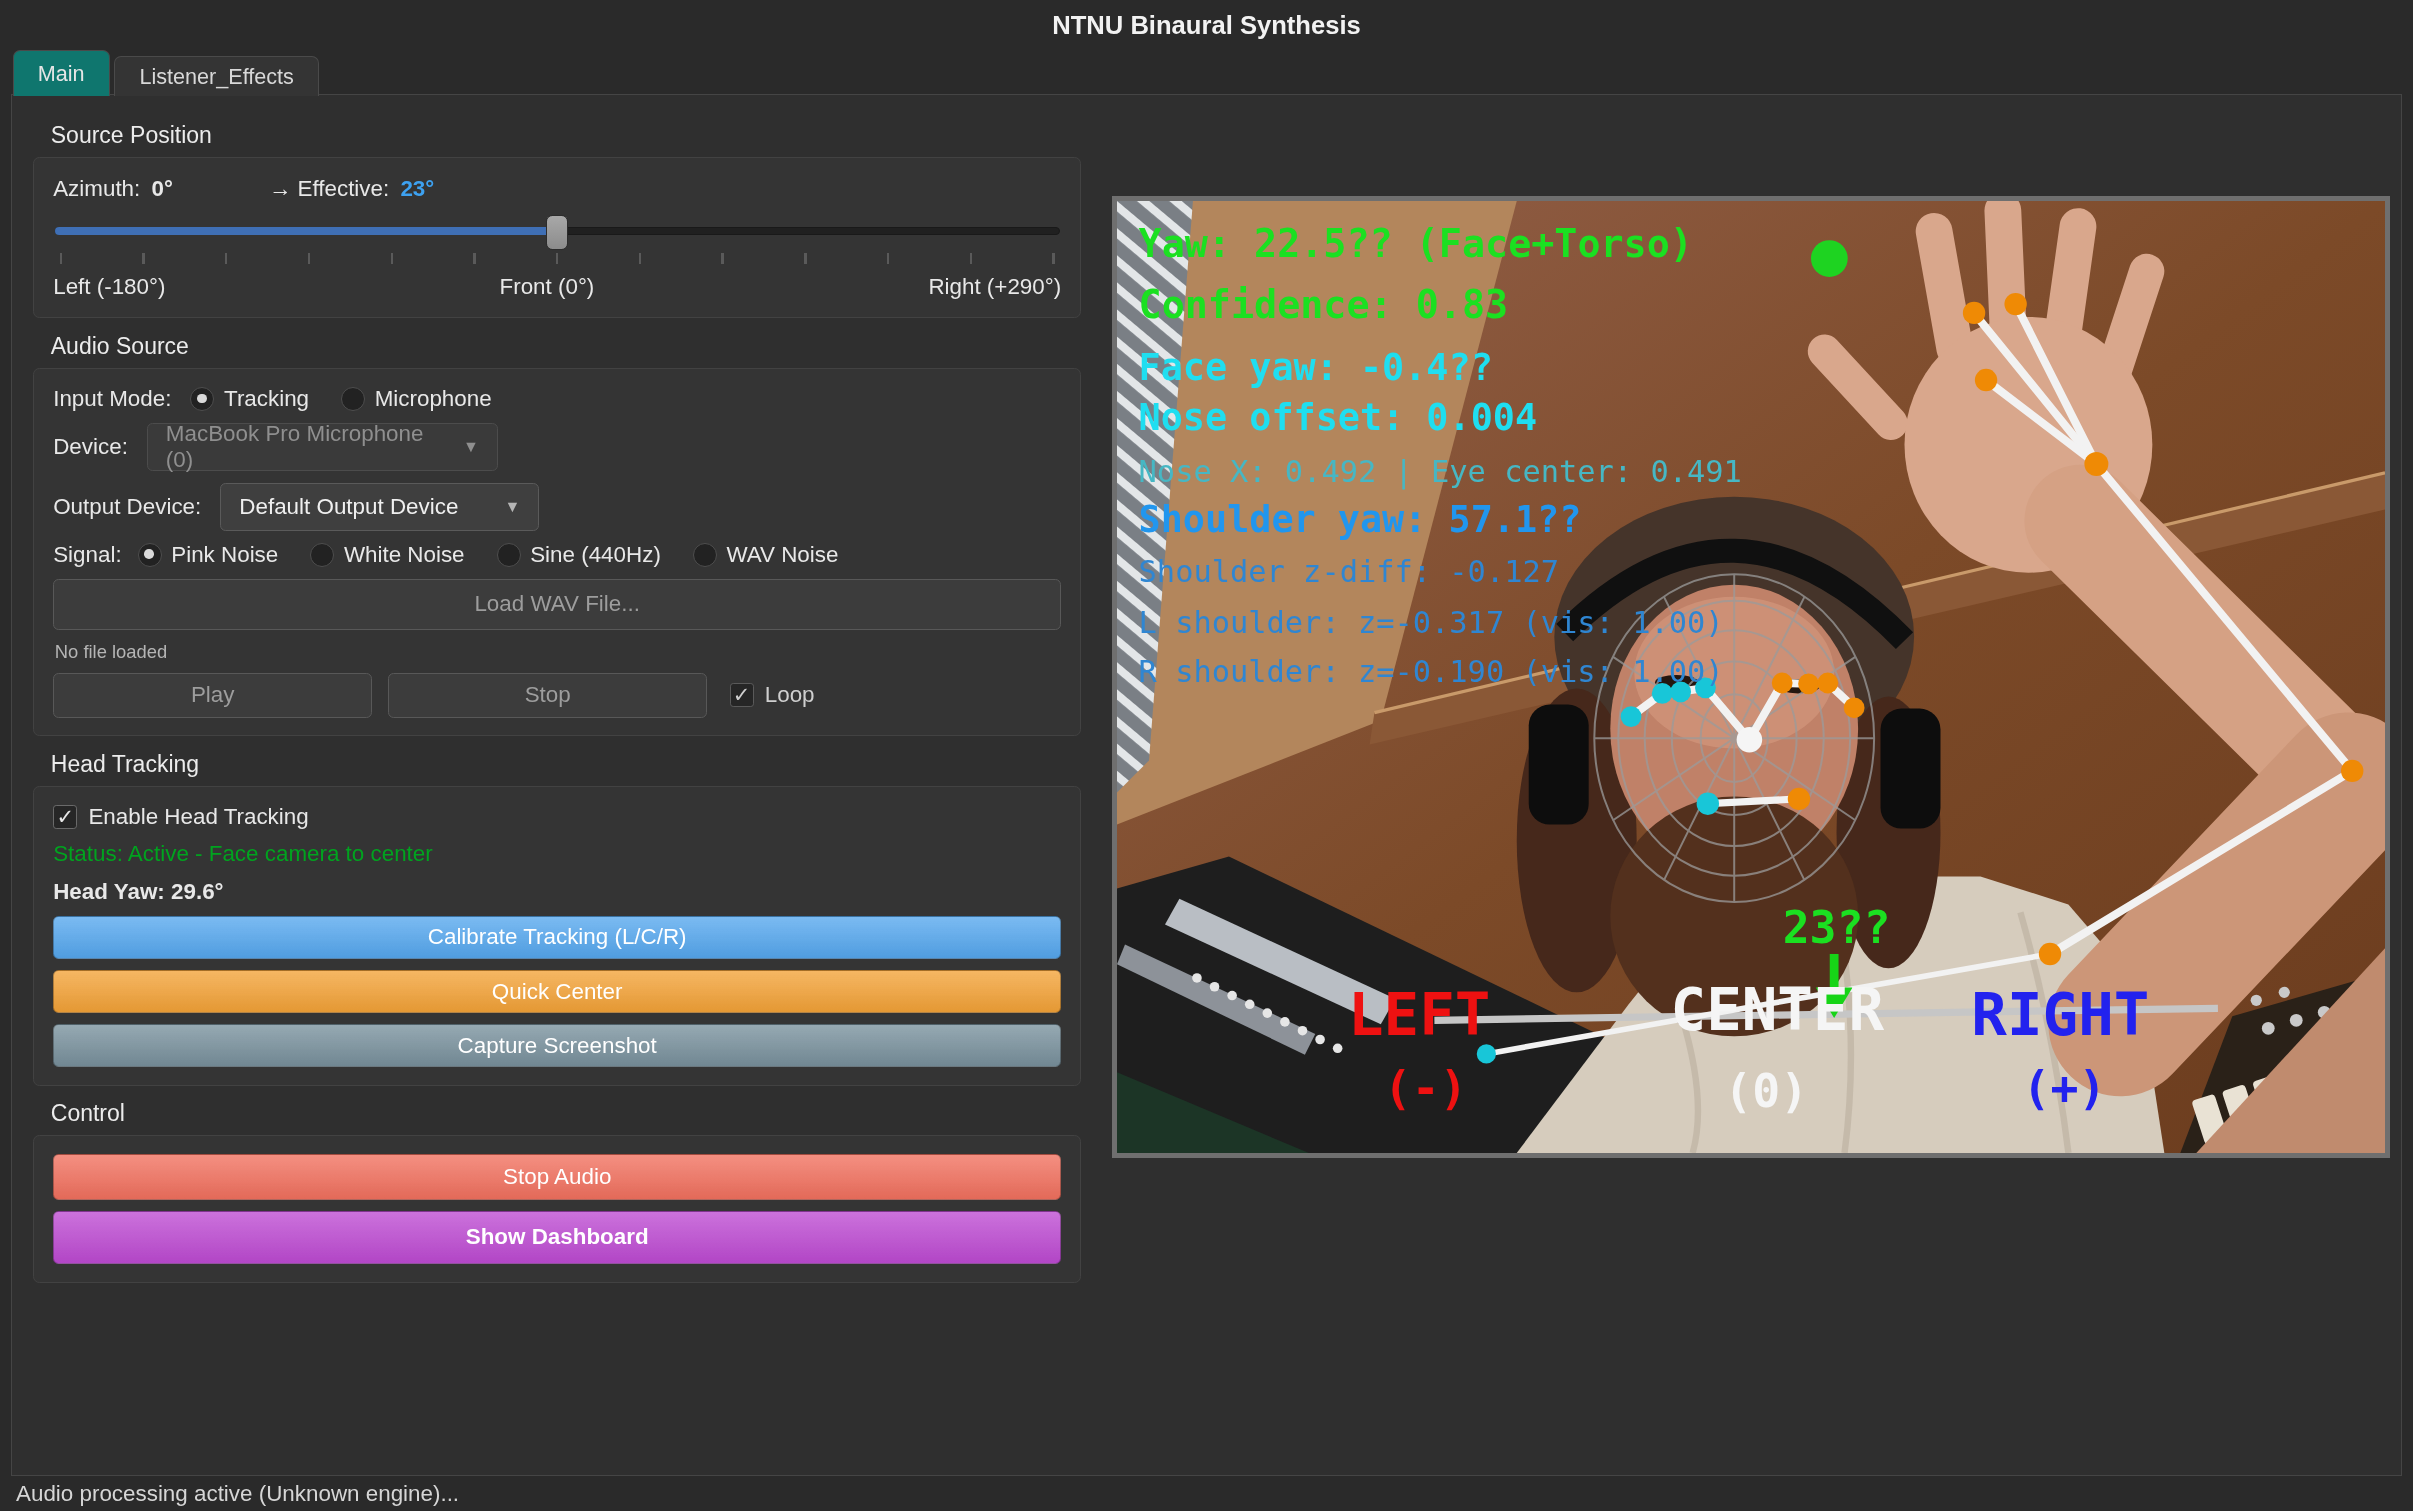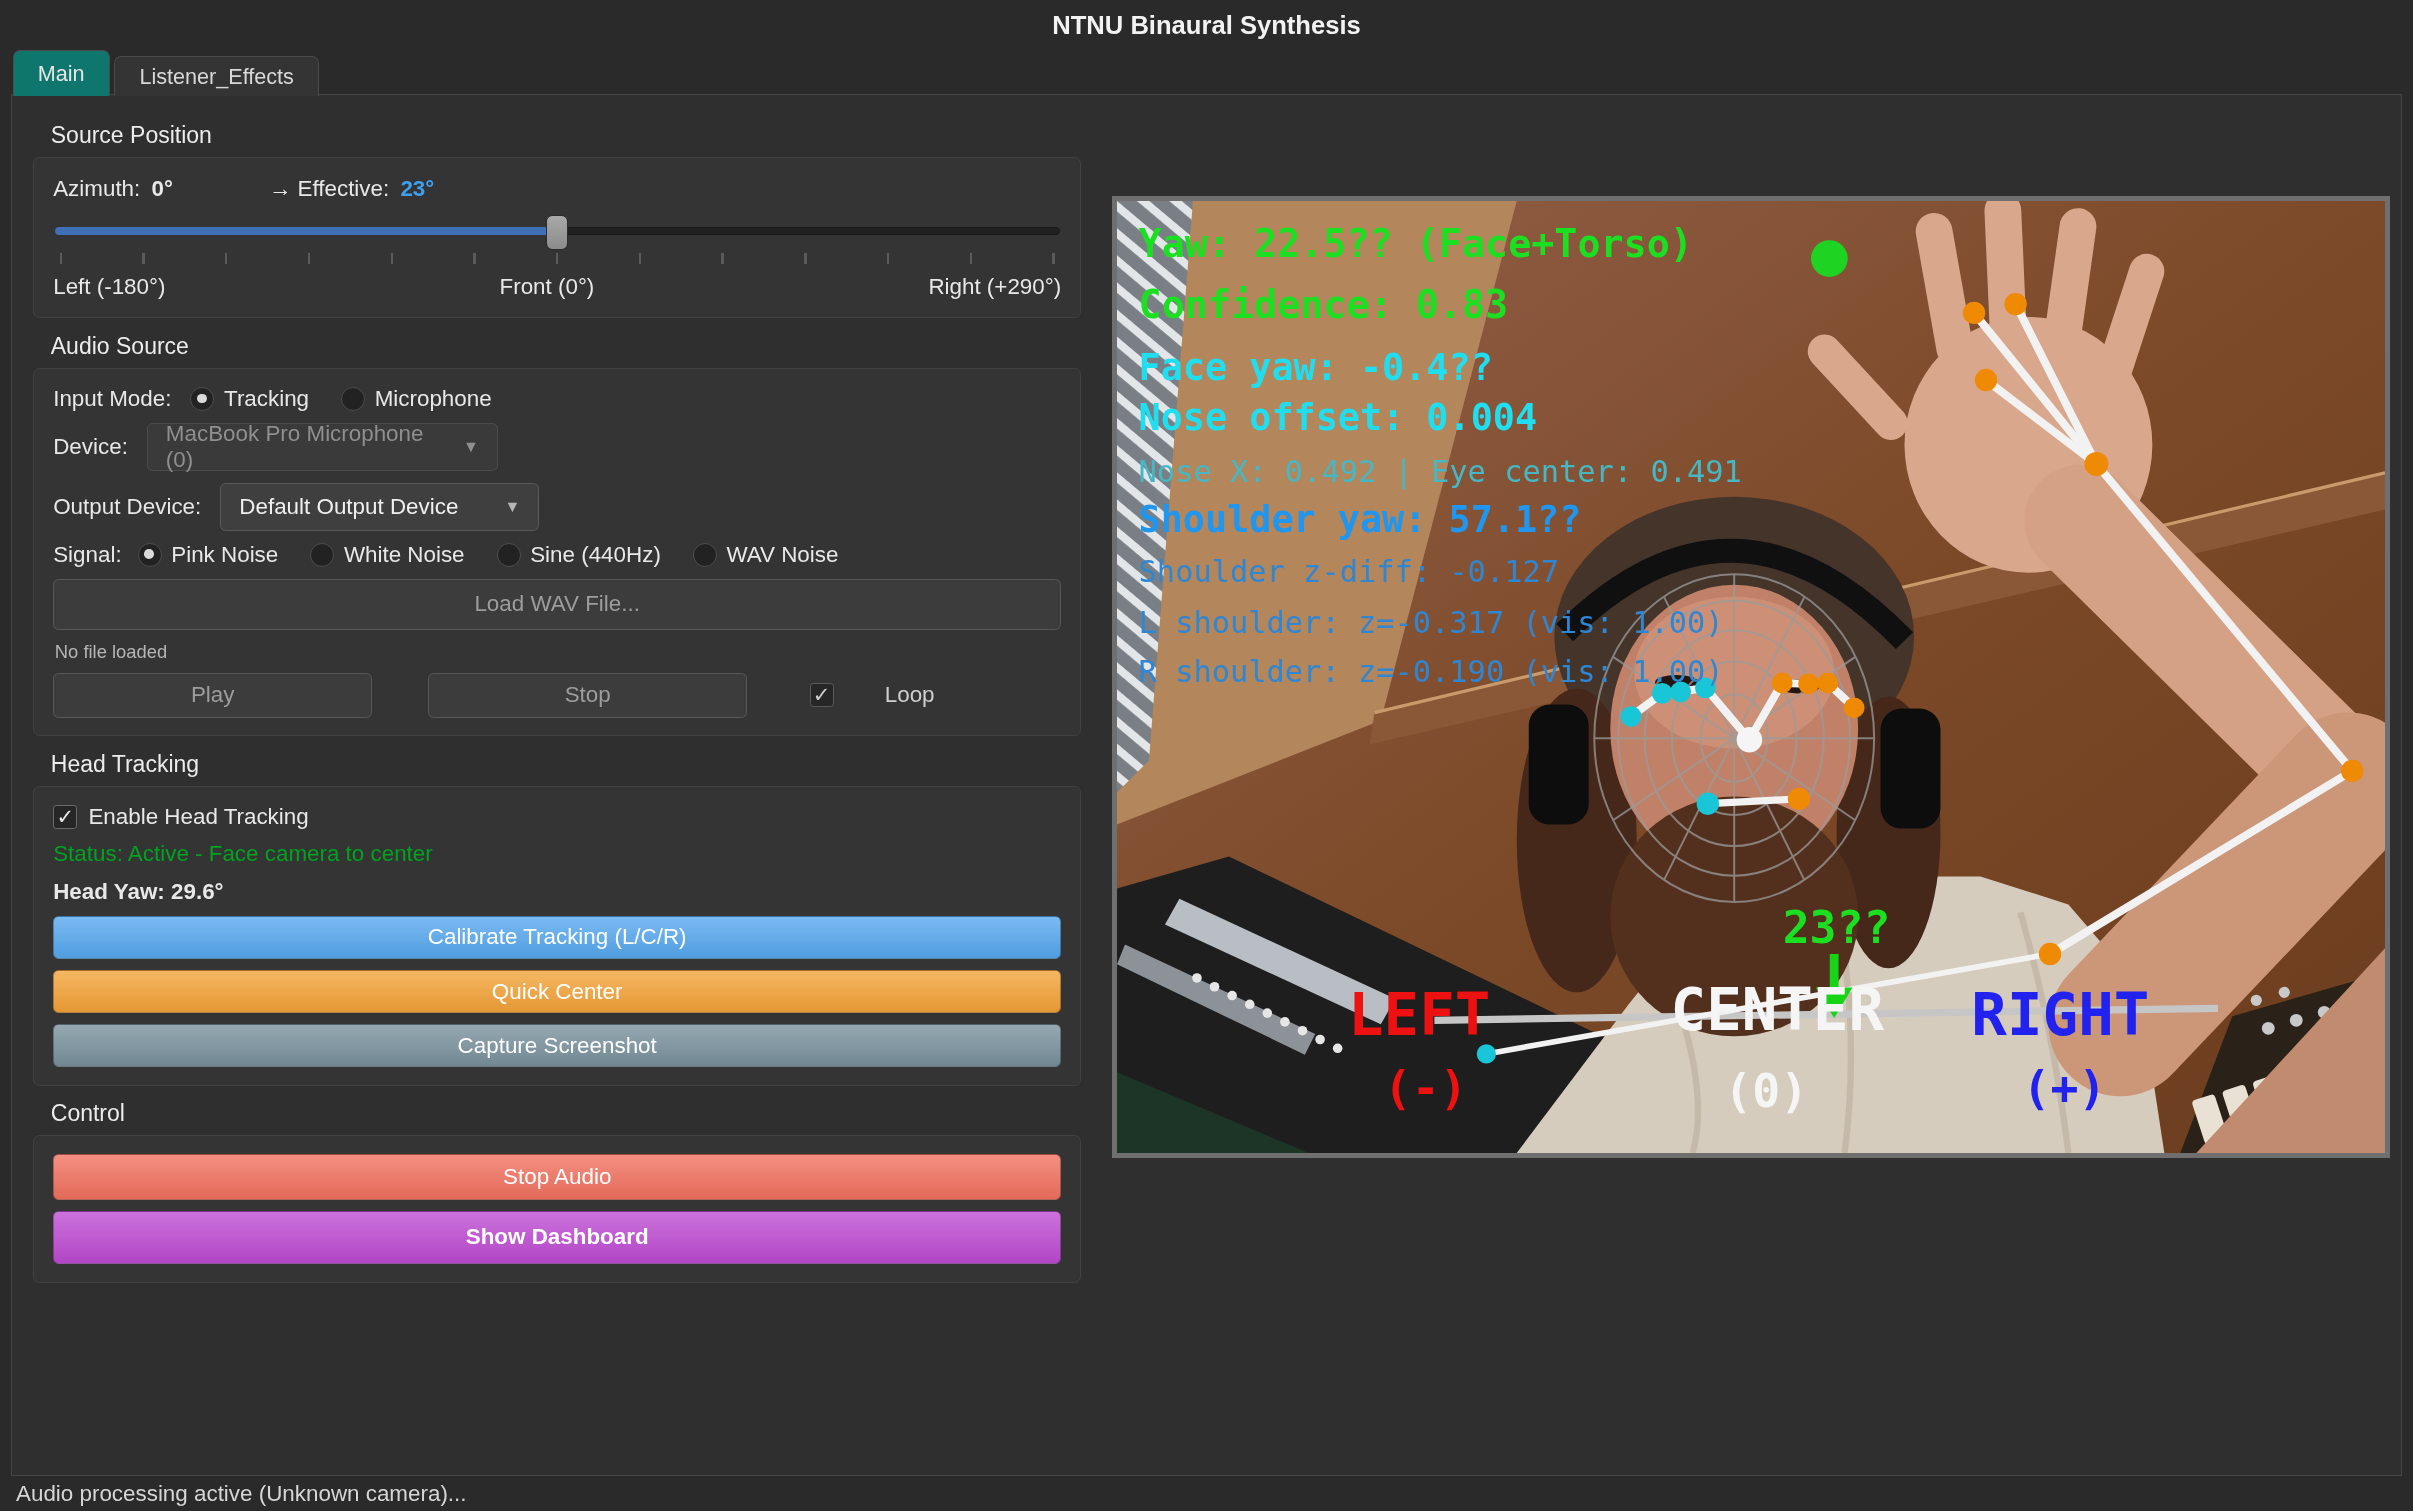--- a/index.html
+++ b/index.html
@@ -19,21 +19,21 @@
   .tab.active { background:#0f766e; height:46px; }
   .tab.inactive { background:#343434; height:40px; margin-left:4.8px; color:#d8d8d8; }
   
   .pane { position:absolute; top:94px; left:11.2px; right:11.2px; bottom:35px;
     background:#2f2f2f; border:1.6px solid #454545; }
   
   .leftcol { position:absolute; top:12.8px; left:21px; width:1048px; }
   .section-heading { font-size:23px; color:#ececec; margin:14.4px 0 8px 17.6px; }
   .groupbox { background:#343434; border:0.8px solid #424242; border-radius:6.4px; padding:17.6px 19px; }
   .row { display:flex; align-items:center; margin-bottom:11.2px; }
-  .row:last-child { margin-bottom:0;gap:40px; }
+  .row:last-child { margin-bottom:0; }
   .lbl { font-size:22.4px; color:#e8e8e8; }
   .bold { font-weight:bold; }
   .accent { color:var(--accentBlue); font-weight:bold; }
   
   .slider-wrap { position:relative; height:35px; margin:12.8px 1.6px 0 1.6px; }
   .slider-track { position:absolute; top:12.8px; left:0; right:0; height:8px;
     background:#202020; border:0.8px solid #191919; border-radius:4px; }
   .slider-fill { position:absolute; top:12.8px; left:0; height:8px;
     background:var(--sliderFill); border-radius:4px 0 0 4px; }
   .slider-handle { position:absolute; top:0; width:22.4px; height:35px;
@@ -378,17 +378,17 @@
         <text x="826" y="1037" font-size="74" text-anchor="middle" class="ov-white">CENTER</text>
         <text x="812" y="1134" font-size="58" text-anchor="middle" class="ov-white">(0)</text>
         <text x="1180" y="1043" font-size="74" text-anchor="middle" class="ov-rblue">RIGHT</text>
         <text x="1185" y="1130" font-size="58" text-anchor="middle" class="ov-rblue">(+)</text>
       </svg>
     </div>
 
   </div>
 
   <div class="statusbar">
-    <span>Audio processing active (Unknown camera)...</span>
+    <span>Audio processing active (Unknown engine)...</span>
   </div>
 
 </div>
 
 
 </body></html>

